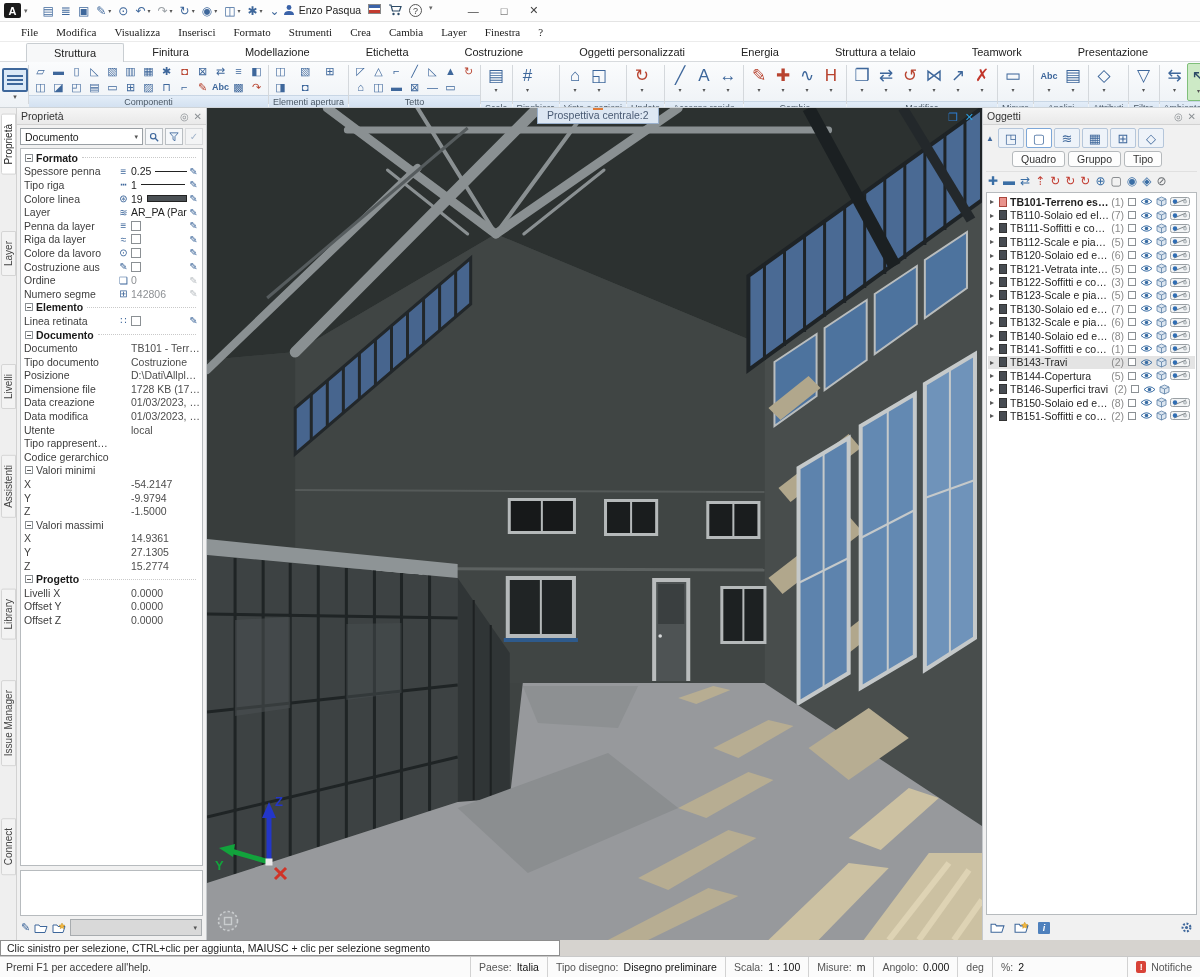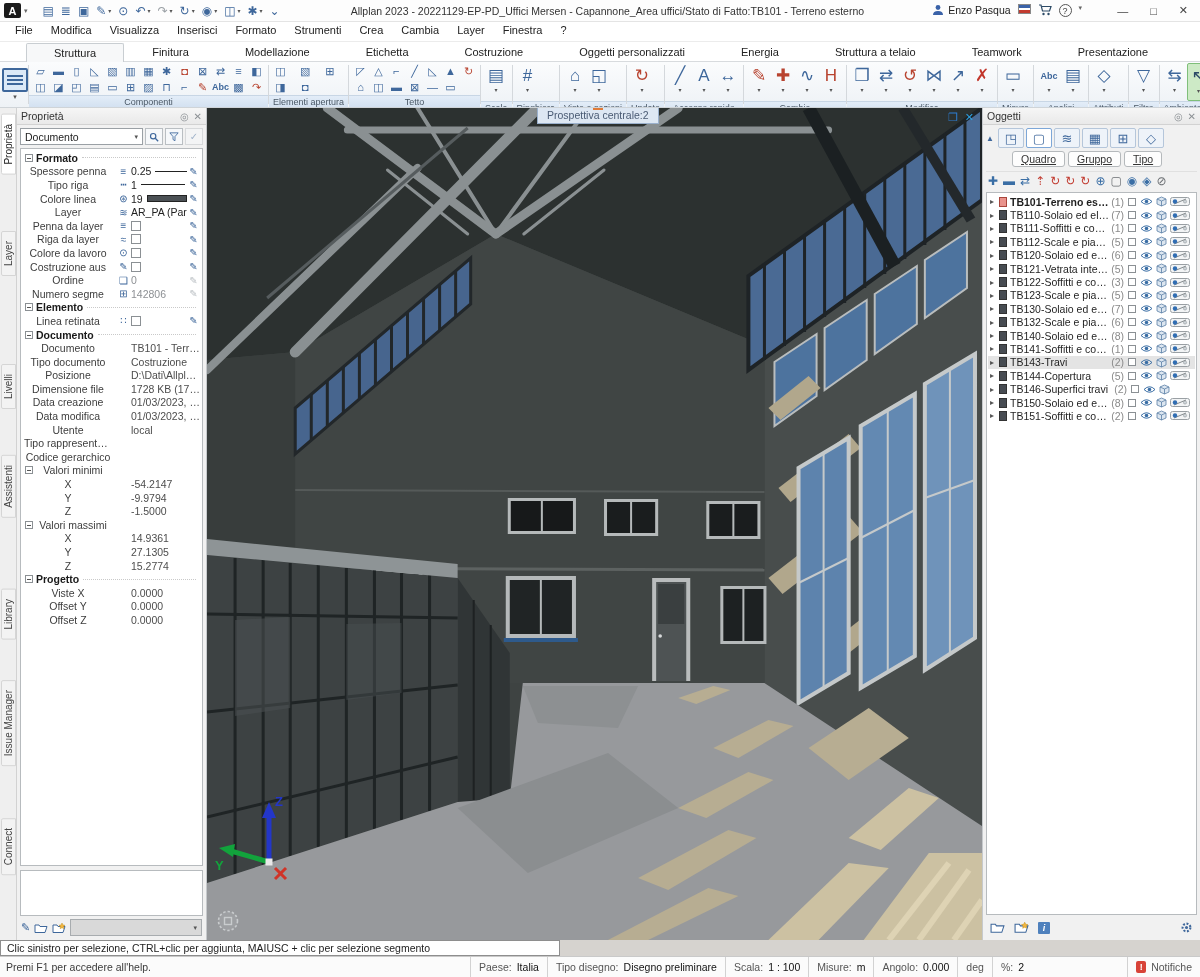--- a/index.html
+++ b/index.html
@@ -16,21 +16,21 @@
   .qat-ic.gray { color:#9aa0a5; }
   .tb-title { flex:1; text-align:center; font-size:10.5px; color:#333; white-space:nowrap; overflow:hidden; text-overflow:ellipsis; padding:0 10px; }
   .tb-right { display:flex; align-items:flex-start; gap:7px; }
   .user { display:flex; align-items:center; gap:4px; color:#222; font-size:10.5px; }
   .flagic { width:13px; height:10px; display:flex; flex-direction:column; border:1px solid #888; }
   .flagic i { flex:1; } .flagic i:nth-child(1){background:#3a62a8;} .flagic i:nth-child(2){background:#fff;} .flagic i:nth-child(3){background:#c23b30;}
   .helpq { width:13px; height:13px; border:1px solid #555; border-radius:50%; font-size:9px; display:flex; align-items:center; justify-content:center; color:#444; }
   .winbtns { display:flex; align-items:center; gap:22px; margin-left:28px; padding-right:8px; color:#444; font-size:11px; }
 
   
-  .menubar { height:20px; background:#fff; border-bottom:1px solid #ececec; display:flex; padding-left:6px; flex:none; }
+  .menubar { height:20px; background:#fff; border-bottom:1px solid #ececec; display:flex; align-items:center; padding-left:12px; flex:none;font-family:Liberation Serif, serif; }
   .menu-item { padding:2px 9px; color:#222; cursor:default; }
 
   
   .tabrow { height:20px; background:#fff; display:flex; align-items:flex-end; padding-left:26px; flex:none; border-bottom:1px solid #d8dbde; }
   .rtab { padding:3px 27px; color:#222; border:1px solid transparent; border-bottom:none; cursor:default; white-space:nowrap; }
   .rtab.active { background:#f7f8f9; border-color:#c9ced2; border-radius:2px 2px 0 0; position:relative; top:1px; }
   .tabrow-right { margin-left:auto; display:flex; gap:3px; padding:0 6px 2px 0; }
   .sqbtn { width:18px; height:16px; border:1px solid #c2ccd6; background:#eef3f8; display:flex; align-items:center; justify-content:center; }
 
   
@@ -76,21 +76,21 @@
   .dd { flex:1; height:17px; border:1px solid #9aa0a5; background:#fff; display:flex; align-items:center; font-size:10.5px; padding:0 4px; color:#222; }
   .dd .cv { margin-left:auto; font-size:7px; color:#555; }
   .tbtn { width:18px; height:17px; border:1px solid #b9bec2; background:#f6f8fa; display:flex; align-items:center; justify-content:center; }
   .tbtn.dis { opacity:.45; }
   .props { flex:1; background:#fff; border:1px solid #b7bbbe; padding:2px 2px 2px 3px; overflow:hidden; min-height:0; }
   .prow { display:flex; align-items:center; height:13.6px; font-size:10.5px; white-space:nowrap; }
   .prow .box { width:8px; height:8px; border:1px solid #8b9094; margin:0 3px 0 1px; position:relative; flex:none; background:#fff; }
   .prow .box::after { content:""; position:absolute; left:1px; right:1px; top:3px; height:1px; background:#555; }
   .prow.sec { font-weight:bold; color:#1a1a1a; }
   .prow.sec .rule { flex:1; border-top:1px dotted #c9c9c9; margin:0 4px; }
-  .plabel { width:92px; text-align:center; padding-right:4px; color:#3d3d3d; flex:none; overflow:hidden; text-overflow:ellipsis; }
+  .plabel { width:92px; text-align:left; padding-right:4px; color:#3d3d3d; flex:none; overflow:hidden; text-overflow:ellipsis; }
   .prow.sub .plabel { width:78px; }
   .picon { width:15px; text-align:center; color:#3e679b; font-size:10px; flex:none; }
   .pval { flex:1; display:flex; align-items:center; gap:4px; overflow:hidden; color:#222; }
   .pval.muted { color:#8d9094; }
   .lineprev { width:44px; border-top:1.5px solid #222; }
   .lineprev.thin { border-top-width:1px; }
   .swatch { width:46px; height:7px; background:#4b5054; border:1px solid #222; }
   .cbx { width:10px; height:10px; border:1px solid #8b9094; background:#fff; flex:none; }
   .ppick { width:13px; text-align:center; color:#3e679b; font-size:10px; flex:none; transform:rotate(0deg); }
   .ppick.muted { color:#bcc1c5; }
@@ -108,21 +108,21 @@
   .vp-wicons span { font-size:11px; cursor:default; }
   .axis-gizmo { position:absolute; left:0; bottom:40px; }
   .compass { position:absolute; left:8px; bottom:6px; }
 
   .rightpanel { width:218px; }
   .rp-body { flex:1; display:flex; flex-direction:column; padding:3px; min-height:0; }
   .rp-toggles { display:flex; align-items:center; gap:2px; margin-bottom:3px; }
   .rp-toggles .tri { font-size:8px; color:#3e679b; margin-right:2px; }
   .togbtn { width:26px; height:20px; border:1px solid #b5c6da; background:#eef3f9; border-radius:2px; display:flex; align-items:center; justify-content:center; color:#3e679b; font-size:13px; }
   .togbtn.active { background:#fff; border-color:#7da7d8; }
-  .rp-modes { display:flex; gap:3px; margin:0 0 4px 26px;text-decoration:underline; }
+  .rp-modes { display:flex; gap:3px; margin:0 0 4px 26px; }
   .modebtn { height:16px; border:1px solid #b5b9bc; background:#fdfdfd; border-radius:3px; font-size:10.5px; padding:0 8px; color:#333; display:flex; align-items:center; }
   .rp-toolbar { display:flex; align-items:center; gap:5px; padding:2px 2px 4px 2px; border-top:1px solid #e0e0e0; }
   .rp-toolbar span { font-size:12px; }
   .rp-list { flex:1; background:#fff; border:1px solid #b7bbbe; padding:2px 1px; overflow:hidden; min-height:0; }
   .orow { display:flex; align-items:center; height:13.4px; font-size:10.5px; white-space:nowrap; padding:0 2px; }
   .orow.selected { background:#e4e4e4; }
   .orow .arr { width:9px; color:#555; font-size:8px; flex:none; }
   .orow .doc { width:8px; height:10px; border:1px solid #333; background:#474c52; margin-right:3px; flex:none; }
   .orow.first .doc { background:#e9938c; border-color:#a8453c; }
   .orow .lbl { flex:1; overflow:hidden; text-overflow:ellipsis; color:#1f1f1f; }
@@ -190,21 +190,20 @@
           <span class="c">▾</span>
         </span>
         <span class="qat-ic">
           <span>✱</span>
           <span class="c">▾</span>
         </span>
         <span class="qat-ic">
           <span>⌄</span>
         </span>
       </div>
-    <div class="tb-title">Allplan 2023 - 20221129-EP-PD_Uffici Mersen - Capannone_Area uffici/Stato di Fatto:TB101 - Terreno esterno</div>
     <div class="tb-right">
       <span class="user">
         <svg width="12" height="12" viewBox="0 0 12 12">
             <circle cx="6" cy="3.5" r="2.4" fill="#3a62a8"></circle>
             <path d="M1 11 Q1 7 6 7 Q11 7 11 11 Z" fill="#3a62a8"></path>
           </svg>
         <span>Enzo Pasqua</span>
       </span>
       <span class="flagic">
           <i></i>
@@ -861,21 +860,21 @@
               <span class="pval">
                 <span class="kvval">15.2774</span>
               </span>
             </div>
             <div class="prow sec">
               <span class="box"></span>
               <span>Progetto</span>
               <span class="rule"></span>
             </div>
             <div class="prow">
-              <span class="plabel">Viste X</span>
+              <span class="plabel">Livelli X</span>
               <span class="picon"></span>
               <span class="pval">
                 <span class="kvval">0.0000</span>
               </span>
             </div>
             <div class="prow">
               <span class="plabel">Offset Y</span>
               <span class="picon"></span>
               <span class="pval">
                 <span class="kvval">0.0000</span>

